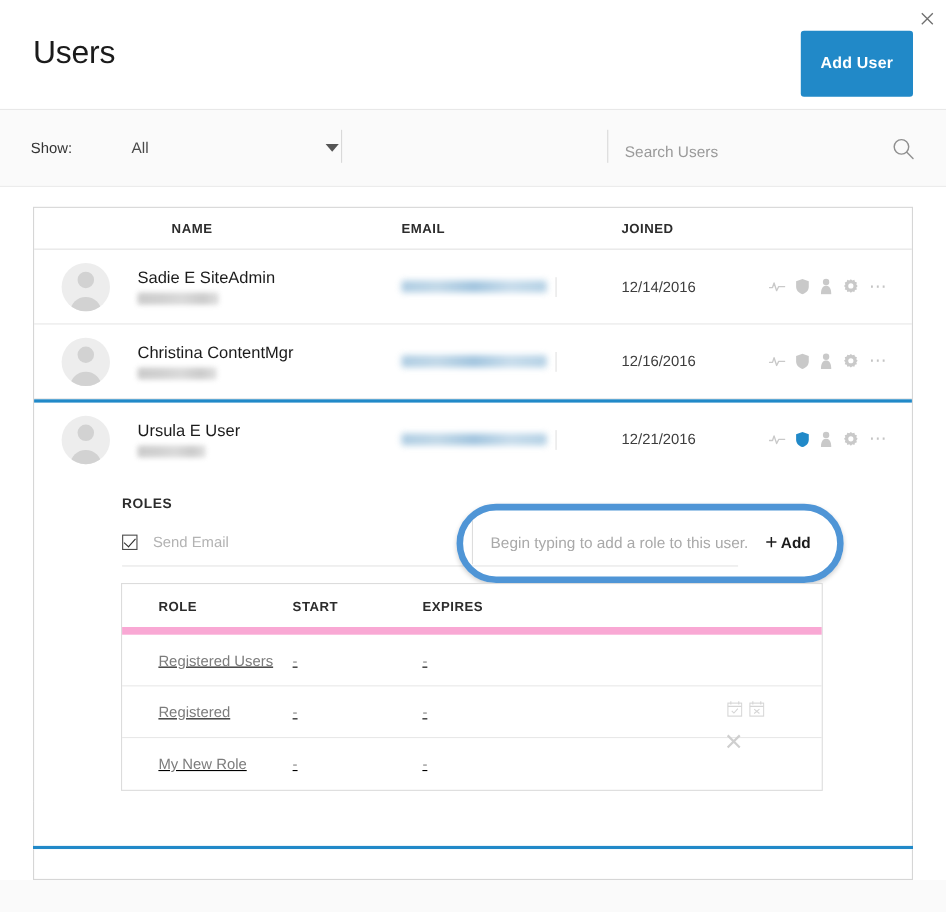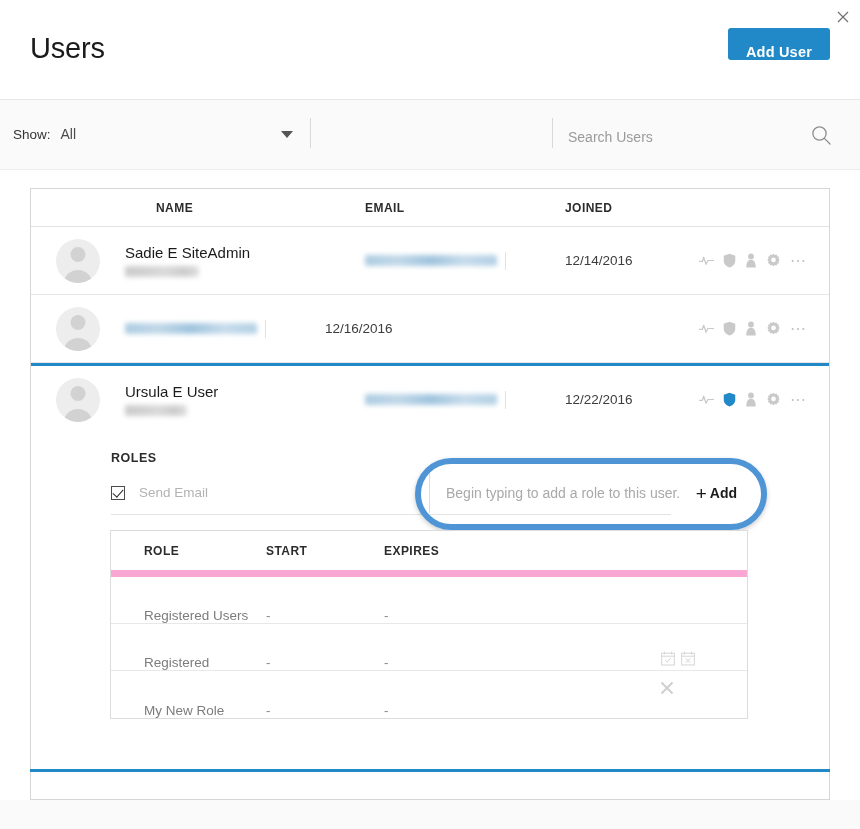--- a/index.html
+++ b/index.html
@@ -43,41 +43,42 @@
     letter-spacing: -0.2px;
   }
   .add-user-btn {
     position: absolute;
     right: 30px; top: 28px;
     background: #2189c8;
     color: #ffffff;
     border: none;
     border-radius: 3px;
     padding: 16px 18px;
-    height: 32px;
+    height: 60px;
     font-size: 14.5px;
     font-weight: 700;
     font-family: "Liberation Sans", sans-serif;
     cursor: pointer;
     letter-spacing: .2px;
   }
 
   
   .filterbar {
     position: relative;
     height: 70px;
     background: #fafafa;
     border-bottom: 1px solid #ececec;
   }
   .show-group {
     position: absolute;
-    left: 13px; top: 26px;
+    left: 28px; top: 26px;
     display: flex; align-items: center;
     width: 282px;
     cursor: pointer;
+    gap: 44px;
   }
   .show-label {
     font-size: 13.5px;
     color: #333333;
     font-weight: 400;
   }
   .show-value {
     font-size: 14px;
     color: #4a4a4a;
     margin-left: 10px;
@@ -326,24 +327,25 @@
     color: #2c2c2c;
     letter-spacing: .45px;
   }
   .rc-role    { width: 155px; flex: none; padding-left: 33px; }
   .rc-start   { width: 118px; flex: none; }
   .rc-expires { width: 200px; flex: none; }
   .rc-act     { flex: 1; }
 
   .rrow {
     display: flex;
-    align-items: flex-end;
+    align-items: center;
     height: 47px;
     border-bottom: 1px solid #e8e8e8;
     position: relative;
+    text-decoration: underline;
   }
   .rrow:last-child { border-bottom: none; }
   .rcell { font-size: 13.5px; color: #7c7c7c; }
   .rcell.dash { color: #8a8a8a; }
   .row-icons {
     flex: 1;
     display: flex;
     align-items: center;
     justify-content: flex-end;
     padding-right: 52px;
@@ -472,20 +474,24 @@
             </svg>
         </span>
         <span class="dots">⋯</span>
       </div>
     </div>
 
     <div class="urow">
       <div class="avatar-cell">
         <div class="avatar"></div>
       </div>
+      <div class="name-cell">
+        <div class="uname">Christina ContentMgr</div>
+        <div class="ulogin w2"></div>
+      </div>
       <div class="email-cell">
         <div class="uemail"></div>
         <div class="email-tick"></div>
       </div>
       <div class="joined-cell">12/16/2016</div>
       <div class="actions-cell">
         <span class="ricon">
           <svg width="15" height="15" viewBox="0 0 16 16" aria-hidden="true">
               <path d="M0.5 9 H3.5 L5 4.5 L7.5 12 L9.5 8 H15.5" stroke="currentColor" stroke-width="1.3" fill="none" stroke-linejoin="round" stroke-linecap="round"></path>
             </svg>
@@ -516,21 +522,21 @@
         <div class="avatar"></div>
       </div>
       <div class="name-cell">
         <div class="uname">Ursula E User</div>
         <div class="ulogin w3"></div>
       </div>
       <div class="email-cell">
         <div class="uemail"></div>
         <div class="email-tick"></div>
       </div>
-      <div class="joined-cell">12/22/2016</div>
+      <div class="joined-cell">12/21/2016</div>
       <div class="actions-cell">
         <span class="ricon">
           <svg width="15" height="15" viewBox="0 0 16 16" aria-hidden="true">
               <path d="M0.5 9 H3.5 L5 4.5 L7.5 12 L9.5 8 H15.5" stroke="currentColor" stroke-width="1.3" fill="none" stroke-linejoin="round" stroke-linecap="round"></path>
             </svg>
         </span>
         <span class="ricon active">
           <svg width="13" height="15" viewBox="0 0 14 16" aria-hidden="true">
               <path d="M7 0.6 L13.2 2.8 V8.2 C13.2 11.8 10.5 14.4 7 15.5 C3.5 14.4 0.8 11.8 0.8 8.2 V2.8 Z" fill="currentColor"></path>
             </svg>

